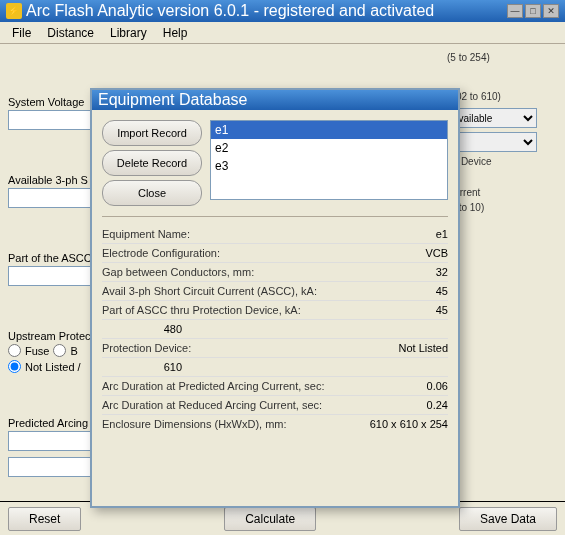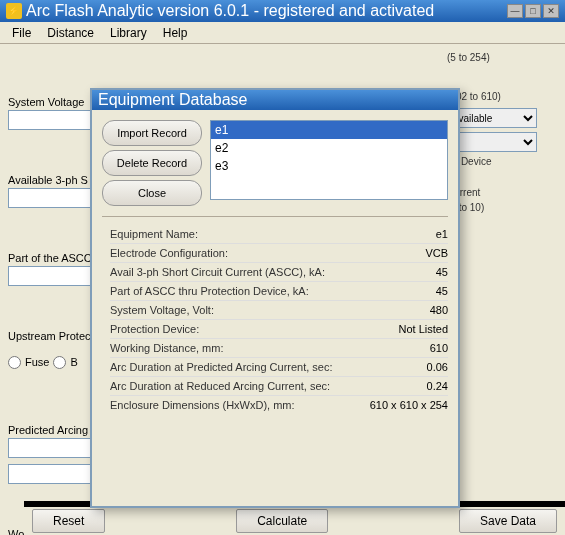--- a/index.html
+++ b/index.html
@@ -104,44 +104,43 @@
     .field-input {
       width: 100%;
       height: 20px;
       border: 1px solid #7f9db9;
       background: white;
       padding: 1px 3px;
       font-size: 11px;
     }
     .radio-group {
       display: flex;
-      flex-direction: row;
-      gap: 12px;
+      flex-direction: column;
+      gap: 3px;
       font-size: 11px;
     }
     .radio-row {
       display: flex;
       gap: 4px;
       align-items: center;
     }
 
     
     .bottom-bar {
       position: absolute;
       bottom: 0;
       left: 0;
       right: 0;
       height: 34px;
       background: #ece9d8;
-      border-top: 6px solid #000000;
+      border-top: 1px solid #000000;
       display: flex;
       align-items: center;
       justify-content: space-between;
       padding: 4px 8px;
-      margin-left: 24px;
     }
     .bottom-btn {
       height: 24px;
       padding: 0 20px;
       background: linear-gradient(to bottom, #f5f4f0, #ddd9d0);
       border: 1px solid #999;
       border-radius: 2px;
       font-size: 12px;
       cursor: pointer;
       color: #000;
@@ -223,21 +222,20 @@
       border-top: 1px solid #b0a898;
       padding-top: 8px;
     }
 
     .info-row {
       display: flex;
       justify-content: space-between;
       align-items: center;
       padding: 3px 0;
       border-bottom: 1px solid #ddd;
-      margin-left: 8px;
     }
     .info-row:last-child {
       border-bottom: none;
       gap: 18px;
     }
     .info-label {
       font-size: 11px;
       color: #333;
       flex: 1;
     }
@@ -374,37 +372,39 @@
       <div class="modal-info">
         <div class="info-row">
           <span class="info-label">Equipment Name:</span>
           <span class="info-value">e1</span>
         </div>
         <div class="info-row">
           <span class="info-label">Electrode Configuration:</span>
           <span class="info-value">VCB</span>
         </div>
         <div class="info-row">
+          <span class="info-label">Gap between Conductors, mm:</span>
+          <span class="info-value">32</span>
+        </div>
+        <div class="info-row">
           <span class="info-label">Avail 3-ph Short Circuit Current (ASCC), kA:</span>
           <span class="info-value">45</span>
         </div>
         <div class="info-row">
           <span class="info-label">Part of ASCC thru Protection Device, kA:</span>
           <span class="info-value">45</span>
         </div>
         <div class="info-row">
-          <span class="info-label">System Voltage, Volt:</span>
           <span class="info-value">480</span>
         </div>
         <div class="info-row">
           <span class="info-label">Protection Device:</span>
           <span class="info-value">Not Listed</span>
         </div>
         <div class="info-row">
-          <span class="info-label">Working Distance, mm:</span>
           <span class="info-value">610</span>
         </div>
         <div class="info-row">
           <span class="info-label">Arc Duration at Predicted Arcing Current, sec:</span>
           <span class="info-value">0.06</span>
         </div>
         <div class="info-row">
           <span class="info-label">Arc Duration at Reduced Arcing Current, sec:</span>
           <span class="info-value">0.24</span>
         </div>

